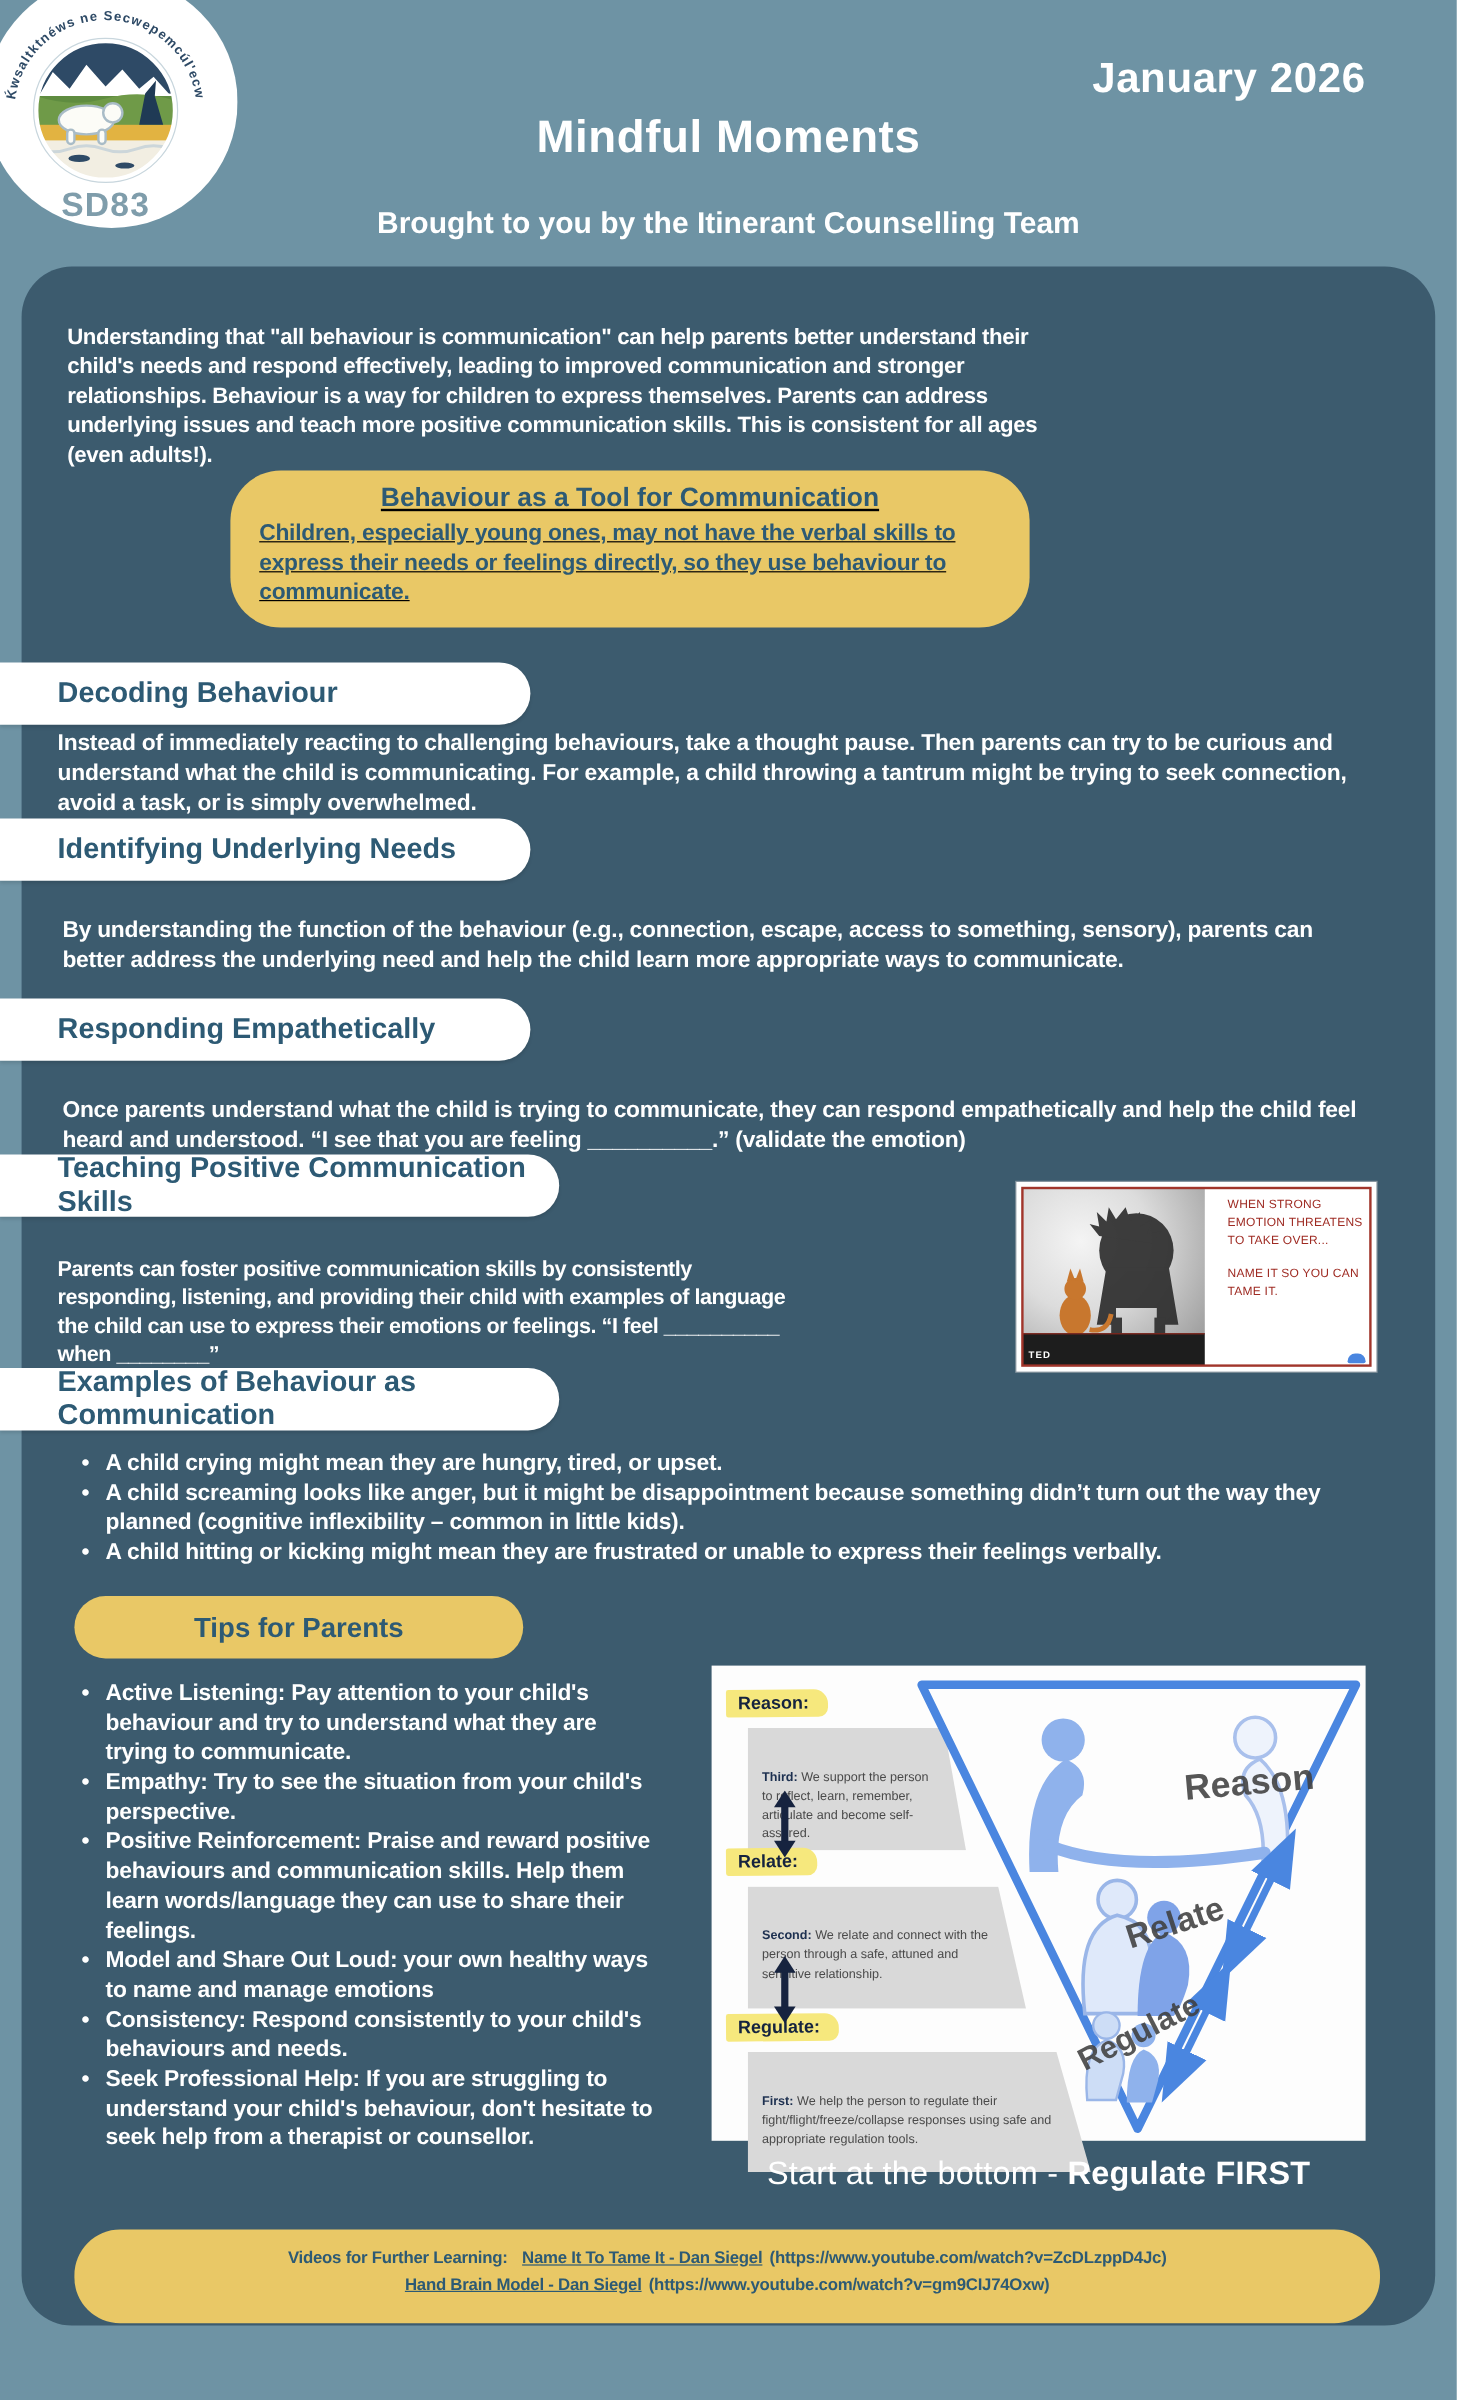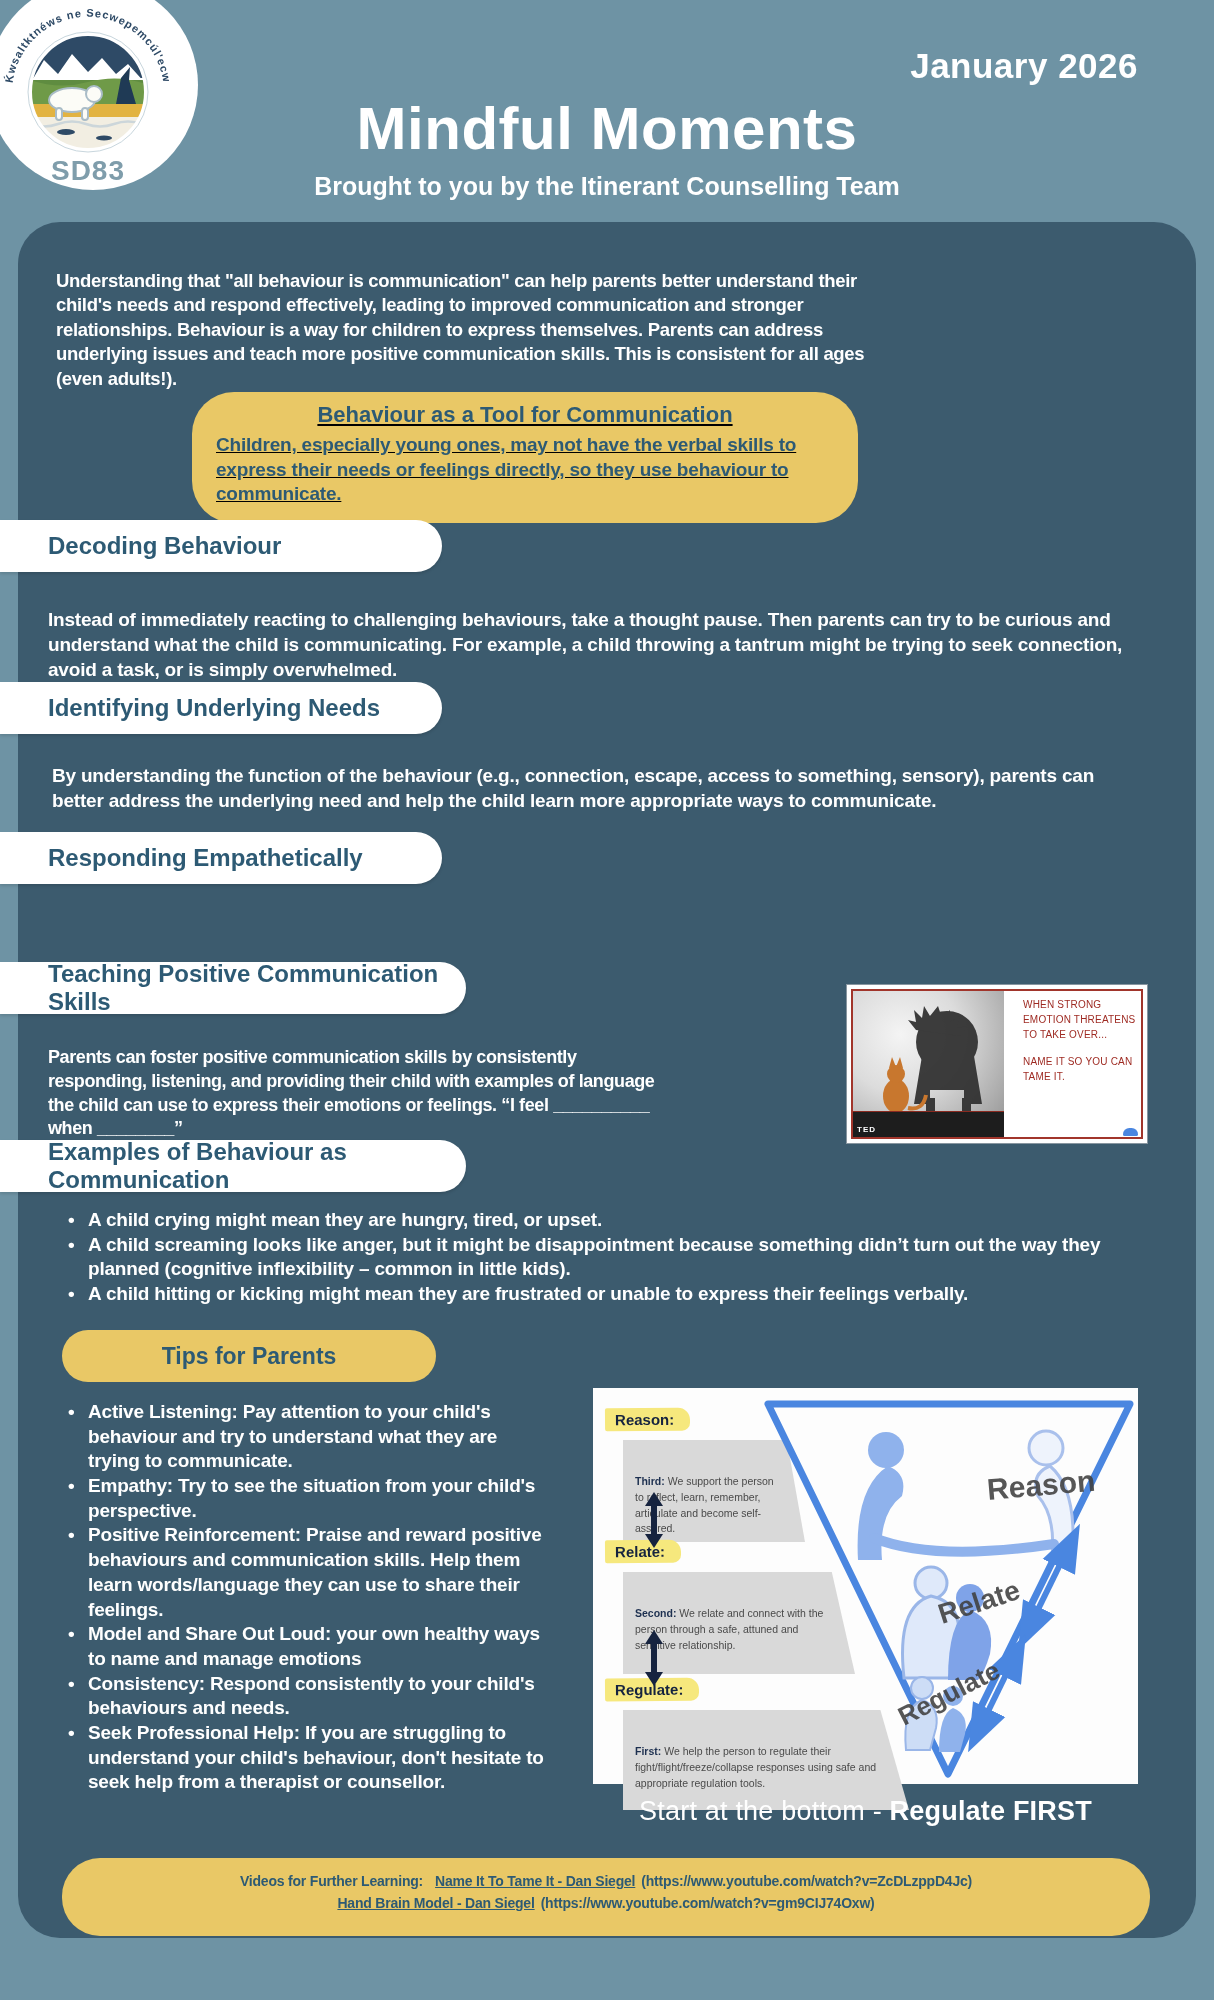--- a/index.html
+++ b/index.html
@@ -1,36 +1,36 @@
 <!DOCTYPE html>
 <html><head>
 <meta charset="utf-8">
 <style>
   html,body { margin:0; padding:0; }
   body { width:1214px; height:2000px; font-family:"Liberation Sans", sans-serif; }
   .page { position:relative; width:1214px; height:2000px; background:#6e93a4; overflow:hidden; }
 
   
   .hdr-date { position:absolute; top:46px; right:76px; color:#fff; font-size:35px; font-weight:bold; letter-spacing:.5px; }
-  .hdr-title { position:absolute; top:94px; left:0; width:100%; text-align:center; color:#fff; font-size:60px; font-weight:bold; letter-spacing:.5px; }
+  .hdr-title { position:absolute; top:94px; left:0; width:100%; text-align:center; color:#fff; font-size:38px; font-weight:bold; letter-spacing:.5px; }
   .hdr-sub { position:absolute; top:172px; left:0; width:100%; text-align:center; color:#fff; font-size:25px; font-weight:bold; }
   .logo { position:absolute; left:-12px; top:-20px; width:210px; height:210px; }
 
   
   .panel { position:absolute; left:18px; top:222px; width:1178px; height:1716px; background:#3c5b6e; border-radius:42px; }
 
   .txt { position:absolute; color:#fff; font-weight:bold; font-size:19px; line-height:1.32; letter-spacing:-.2px; }
   .intro { left:56px; top:250px; width:832px; font-size:18.5px; letter-spacing:-.3px; line-height:1.33; }
 
   .hlbox { position:absolute; left:192px; top:392px; width:666px; background:#e9c866; border-radius:42px; padding:10px 24px 16px; box-sizing:border-box;text-decoration:underline; }
   .hl-title { text-align:center; color:#2d5a74; font-weight:bold; font-size:22px; }
   .hl-body { color:#2d5a74; font-weight:bold; font-size:19px; line-height:1.3; margin-top:5px; letter-spacing:-.2px; }
 
   .pill { position:absolute; left:0; height:52px; background:#fff; border-radius:0 30px 30px 0; display:flex; align-items:center; padding-left:48px; box-sizing:border-box; color:#2d5a74; font-size:24px; font-weight:bold; box-shadow:0 2px 3px rgba(0,0,0,.12); }
-  .p1 { top:520px; width:442px; }
+  .p1 { top:552px; width:442px; }
   .p2 { top:682px; width:442px; }
   .p3 { top:832px; width:442px; }
   .p4 { top:962px; width:466px; }
   .p5 { top:1140px; width:466px; }
   .b1 { left:48px; top:588px;  width:1112px; }
   .b2 { left:52px; top:744px;  width:1090px; }
   .b3 { left:52px; top:894px;  width:1106px; }
   .b4 { left:48px; top:1028px; width:625px; font-size:18px; letter-spacing:-.4px; }
 
   ul.blist { list-style:none; margin:0; padding:0; position:absolute; }
@@ -132,20 +132,21 @@
   <p class="txt b1">Instead of immediately reacting to challenging behaviours, take a thought pause. Then parents can try to be curious and understand what the child is communicating. For example, a child throwing a tantrum might be trying to seek connection, avoid a task, or is simply overwhelmed.</p>
 
   <div class="pill p2">
       <span>Identifying Underlying Needs</span>
     </div>
   <p class="txt b2">By understanding the function of the behaviour (e.g., connection, escape, access to something, sensory), parents can better address the underlying need and help the child learn more appropriate ways to communicate.</p>
 
   <div class="pill p3">
       <span>Responding Empathetically</span>
     </div>
+  <p class="txt b3">Once parents understand what the child is trying to communicate, they can respond empathetically and help the child feel heard and understood. “I see that you are feeling __________.” (validate the emotion)</p>
 
   <div class="pill p4">
       <span>Teaching Positive Communication Skills</span>
     </div>
   <p class="txt b4">Parents can foster positive communication skills by consistently responding, listening, and providing their child with examples of language the child can use to express their emotions or feelings. “I feel __________ when ________”</p>
 
   <div class="lion">
     <div class="lion-photo">
       <svg width="152" height="148" viewBox="0 0 152 148">
         <g fill="#2e2e2e" opacity="0.92">

